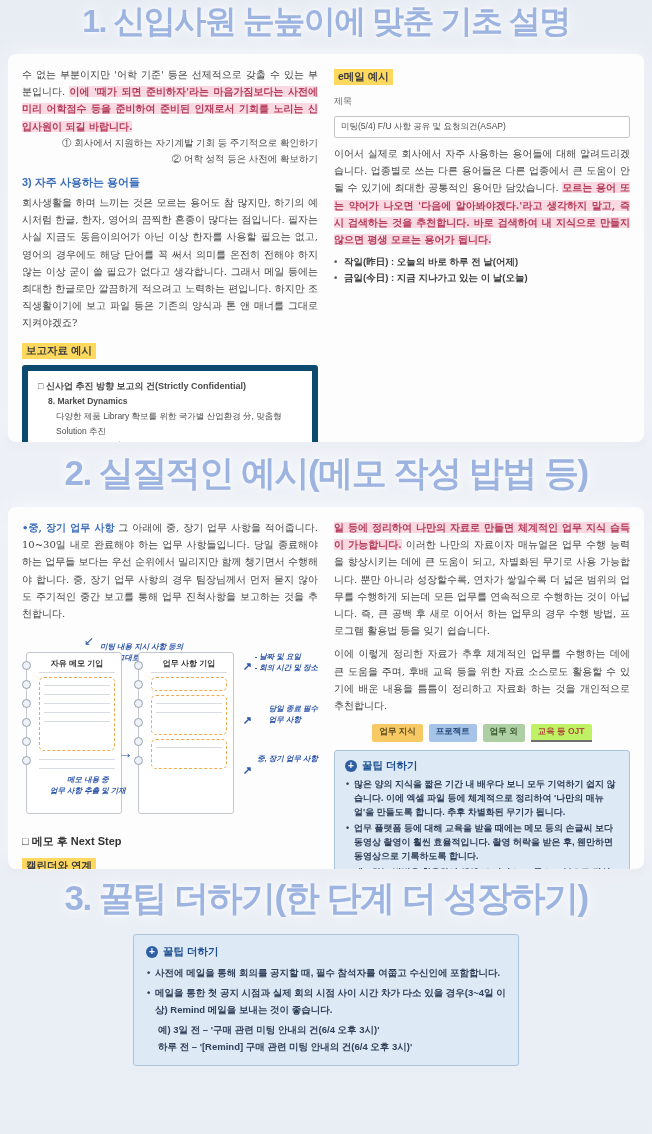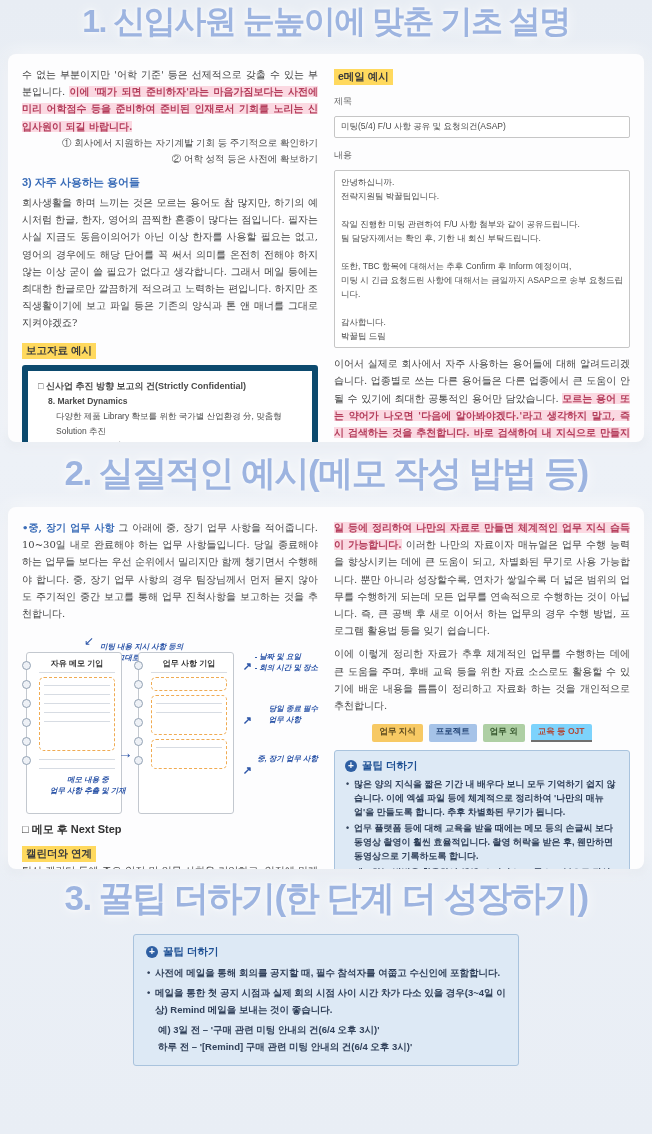--- a/index.html
+++ b/index.html
@@ -45,21 +45,21 @@
   .email-input { flex:1; border:1px solid #c6c6c6; border-radius:2px; background:#fff; font-size:8.5px; color:#4a4a4a; padding:4px 6px; }
   .email-body { min-height:138px; line-height:1.65; white-space:pre-line; }
 
   .terms-list { list-style:none; margin-top:6px; }
   .terms-list li { font-size:9.5px; line-height:1.72; color:#3f3f3f; padding-left:10px; position:relative; font-family:"Liberation Sans",sans-serif; font-weight:600; }
   .terms-list li::before { content:"\2022"; position:absolute; left:0; color:#555; }
 
   
   .lead-term { color:#3b6db8; font-weight:700; }
   .bullet-dot::before { content:"\2022 "; color:#3b6db8; }
-  .next-step { font-weight:700; font-size:11px; color:#333; margin-top:8px; font-family:"Liberation Sans",sans-serif; }
+  .next-step { font-weight:700; font-size:11px; color:#333; margin-top:20px; font-family:"Liberation Sans",sans-serif; }
 
   
   .diagram { position:relative; height:188px; margin-top:4px; }
   .anno { position:absolute; color:#2c55a8; font-size:7.5px; line-height:1.4; font-style:italic; font-weight:600; white-space:pre-line; }
   .anno-top { top:16px; left:78px; text-align:left; }
   .anno-top-arrow { position:absolute; top:8px; left:62px; font-size:12px; color:#2c55a8; }
   .anno-bl { bottom:18px; left:28px; text-align:center; }
   .anno-r1 { top:26px; right:0; }
   .anno-r2 { top:78px; right:0; }
   .anno-r3 { top:128px; right:0; }
@@ -77,21 +77,21 @@
   .dash-box { border:1.5px dashed #f0ab52; border-radius:5px; margin-top:4px; padding:3px 4px; }
   .nb-line { height:0; border-bottom:1px solid #d7dce3; margin-top:8px; }
   .nb-line.first { margin-top:4px; }
 
   
   .tags-row { display:flex; gap:6px; justify-content:center; margin:10px 0 8px 0; }
   .tag { font-size:8.5px; font-weight:700; padding:2px 7px; border-radius:2px; }
   .tag-yellow { background:#f7c964; color:#5d4a1e; }
   .tag-blue { background:#a6c3e8; color:#28497a; }
   .tag-green { background:#aecfa4; color:#35552c; }
-  .tag-red { background:#7dd3fc; color:#b04a3a; border-bottom:2px solid #6f6f6f; border-radius:2px 2px 0 0; }
+  .tag-red { background:#bef264; color:#b04a3a; border-bottom:2px solid #6f6f6f; border-radius:2px 2px 0 0; }
 
   
   .tipbox { background:#dde9f5; border:1px solid #a9c3dd; border-radius:3px; padding:8px 10px; }
   .tipbox-header { display:flex; align-items:center; gap:5px; margin-bottom:5px; }
   .plus-icon { width:12px; height:12px; border-radius:50%; background:#2e5fa3; color:#fff; font-size:10px; line-height:12px; text-align:center; font-weight:700; }
   .tipbox-title { color:#1d4f93; font-weight:800; font-size:10.5px; }
   .tip-list { list-style:none; }
   .tip-list li { font-size:9px; line-height:1.55; color:#31415a; padding-left:9px; position:relative; font-weight:600; margin-bottom:2px; }
   .tip-list li::before { content:"\2022"; position:absolute; left:1px; color:#31415a; }
   .tip-example { font-size:9px; line-height:1.65; color:#31415a; font-weight:600; padding-left:12px; }
@@ -125,34 +125,20 @@
 
       </div>
     </div>
 
     <div class="col">
       <div class="email-label-row"><span class="hl-yellow">e메일 예시</span></div>
       <div class="email-row">
         <div class="email-field-label">제목</div>
         <div class="email-input">미팅(5/4) F/U 사항 공유 및 요청의건(ASAP)</div>
       </div>
-      <div class="email-row">
-        <div class="email-field-label">내용</div>
-        <div class="email-input email-body">안녕하십니까.
-전략지원팀 박꿀팁입니다.
-
-작일 진행한 미팅 관련하여 F/U 사항 첨부와 같이 공유드립니다.
-팀 담당자께서는 확인 후, 기한 내 회신 부탁드립니다.
-
-또한, TBC 항목에 대해서는 추후 Confirm 후 Inform 예정이며,
-미팅 시 긴급 요청드린 사항에 대해서는 금일까지 ASAP으로 송부 요청드립니다.
-
-감사합니다.
-박꿀팁 드림</div>
-      </div>
       <p class="book"><span>이어서 실제로 회사에서 자주 사용하는 용어들에 대해 알려드리겠습니다. 업종별로 쓰는 다른 용어들은 다른 업종에서 큰 도움이 안될 수 있기에 최대한 공통적인 용어만 담았습니다. </span><span class="hl-pink">모르는 용어 또는 약어가 나오면 '다음에 알아봐야겠다.'라고 생각하지 말고, 즉시 검색하는 것을 추천합니다. 바로 검색하여 내 지식으로 만들지 않으면 평생 모르는 용어가 됩니다.</span></p>
       <ul class="terms-list">
         <li>작일(昨日) : 오늘의 바로 하루 전 날(어제)</li>
         <li>금일(今日) : 지금 지나가고 있는 이 날(오늘)</li>
 
       </ul>
     </div>
   </div>
 
   <h1 class="big-title t2">2. 실질적인 예시(메모 작성 밥법 등)</h1>

